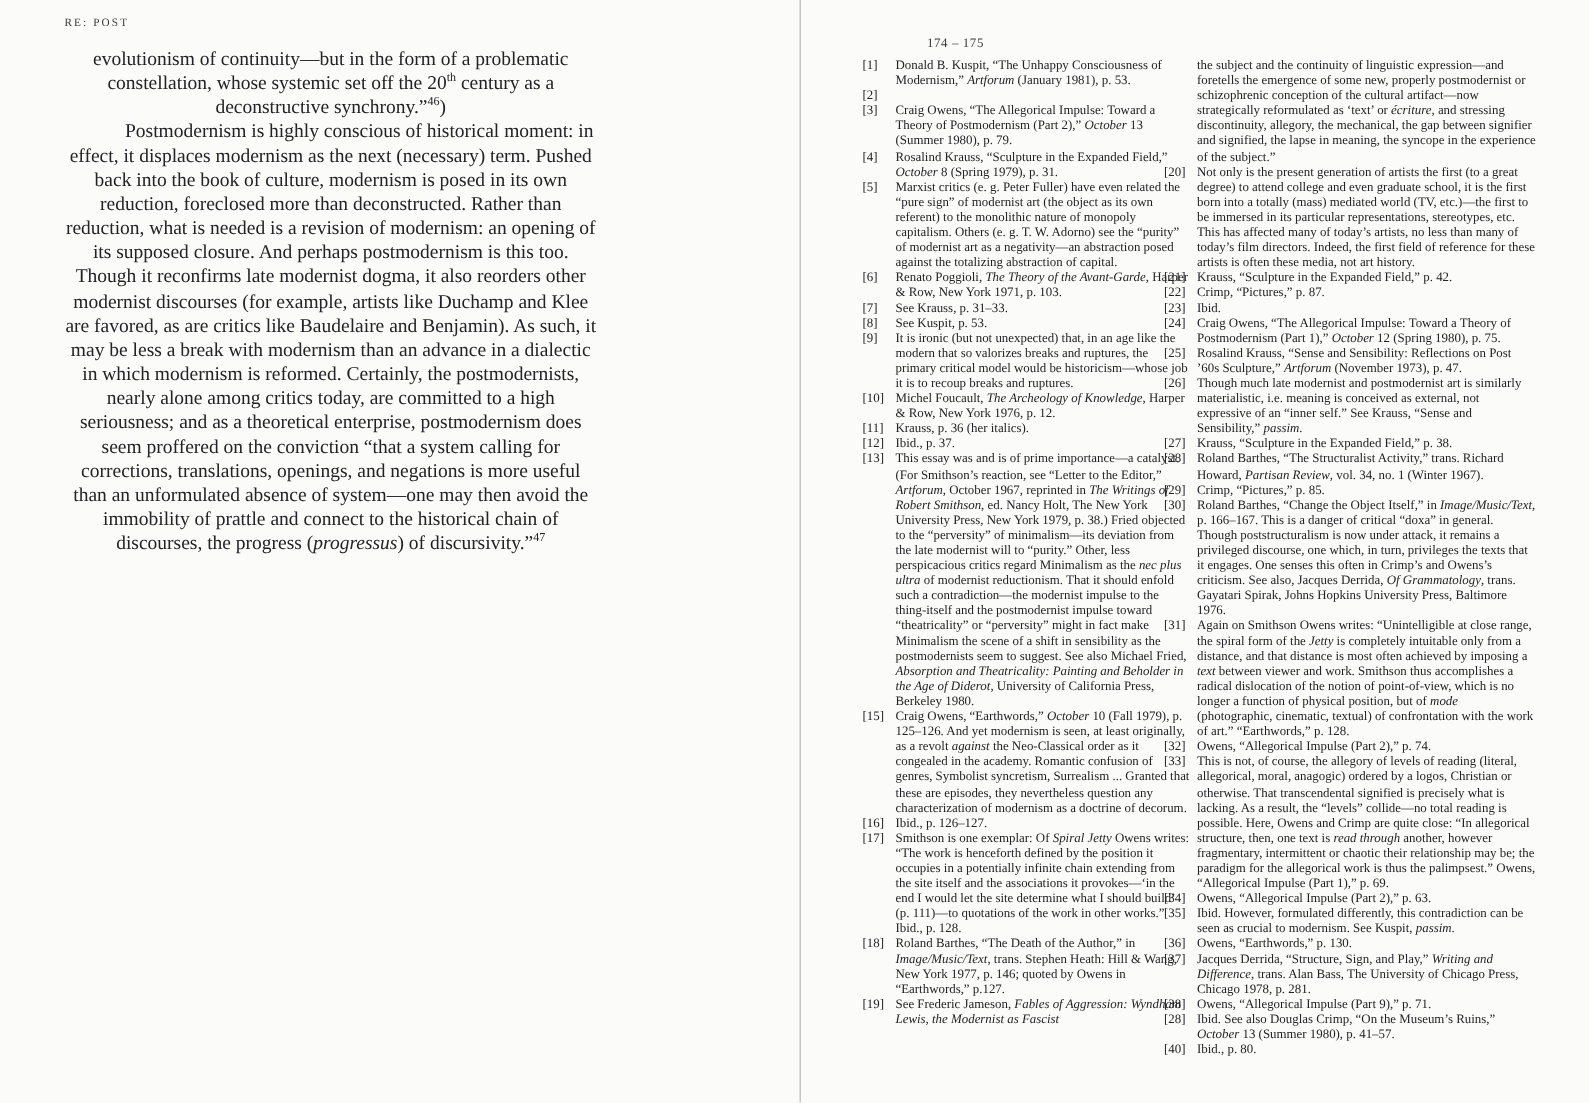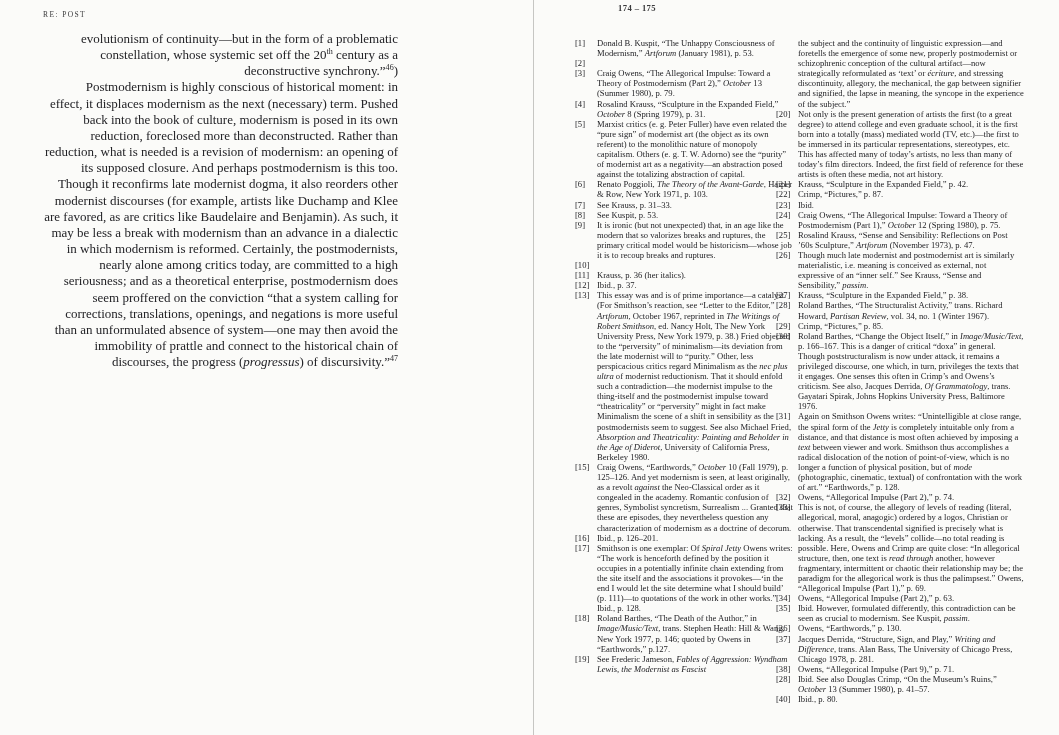--- a/index.html
+++ b/index.html
@@ -31,34 +31,33 @@
     position: absolute;
     left: 43px;
     top: 10px;
     font-size: 7.5px;
     letter-spacing: 1.4px;
     color: #3a3a3c;
   }
   .folio {
     position: absolute;
     left: 618px;
-    top: 3px;
+    top: 23px;
     font-size: 8.6px;
     letter-spacing: 0.4px;
     color: #3a3a3c;
-    font-weight: bold;
   }
   .body-text {
     position: absolute;
     left: 43px;
     top: 31px;
     width: 355px;
     font-size: 13px;
     line-height: 16.15px;
-    text-align: right;
+    text-align: center;
   }
   .body-text p {
     margin: 0;
   }
   .body-text p.indent {
     text-indent: 38px;
   }
   .notes-col {
     position: absolute;
     top: 38px;
@@ -139,40 +138,41 @@
       <div class="note">
         <span class="note-label">[8]</span>
         <span class="note-body"><span>See Kuspit, p. 53.</span></span>
       </div>
       <div class="note">
         <span class="note-label">[9]</span>
         <span class="note-body"><span>It is ironic (but not unexpected) that, in an age like the modern that so valorizes breaks and ruptures, the primary critical model would be historicism—whose job it is to recoup breaks and ruptures.</span></span>
       </div>
       <div class="note">
         <span class="note-label">[10]</span>
+        <span class="note-body"><span>Michel Foucault, </span><em>The Archeology of Knowledge</em><span>, Harper &amp; Row, New York 1976, p. 12.</span></span>
       </div>
       <div class="note">
         <span class="note-label">[11]</span>
         <span class="note-body"><span>Krauss, p. 36 (her italics).</span></span>
       </div>
       <div class="note">
         <span class="note-label">[12]</span>
         <span class="note-body"><span>Ibid., p. 37.</span></span>
       </div>
       <div class="note">
         <span class="note-label">[13]</span>
         <span class="note-body"><span>This essay was and is of prime importance—a catalyst. (For Smithson’s reaction, see “Letter to the Editor,” </span><em>Artforum</em><span>, October 1967, reprinted in </span><em>The Writings of Robert Smithson</em><span>, ed. Nancy Holt, The New York University Press, New York 1979, p. 38.) Fried objected to the “perversity” of minimalism—its deviation from the late modernist will to “purity.” Other, less perspicacious critics regard Minimalism as the </span><em>nec plus ultra</em><span> of modernist reductionism. That it should enfold such a contradiction—the modernist impulse to the thing-itself and the postmodernist impulse toward “theatricality” or “perversity” might in fact make Minimalism the scene of a shift in sensibility as the postmodernists seem to suggest. See also Michael Fried, </span><em>Absorption and Theatricality: Painting and Beholder in the Age of Diderot</em><span>, University of California Press, Berkeley 1980.</span></span>
       </div>
       <div class="note">
         <span class="note-label">[15]</span>
         <span class="note-body"><span>Craig Owens, “Earthwords,” </span><em>October</em><span> 10 (Fall 1979), p. 125–126. And yet modernism is seen, at least originally, as a revolt </span><em>against</em><span> the Neo-Classical order as it congealed in the academy. Romantic confusion of genres, Symbolist syncretism, Surrealism ... Granted that these are episodes, they nevertheless question any characterization of modernism as a doctrine of decorum.</span></span>
       </div>
       <div class="note">
         <span class="note-label">[16]</span>
-        <span class="note-body"><span>Ibid., p. 126–201.</span></span>
+        <span class="note-body"><span>Ibid., p. 126–127.</span></span>
       </div>
       <div class="note">
         <span class="note-label">[17]</span>
         <span class="note-body"><span>Smithson is one exemplar: Of </span><em>Spiral Jetty</em><span> Owens writes: “The work is henceforth defined by the position it occupies in a potentially infinite chain extending from the site itself and the associations it provokes—‘in the end I would let the site determine what I should build’ (p. 111)—to quotations of the work in other works.” Ibid., p. 128.</span></span>
       </div>
       <div class="note">
         <span class="note-label">[18]</span>
         <span class="note-body"><span>Roland Barthes, “The Death of the Author,” in </span><em>Image/Music/Text</em><span>, trans. Stephen Heath: Hill &amp; Wang, New York 1977, p. 146; quoted by Owens in “Earthwords,” p.127.</span></span>
       </div>
       <div class="note">

